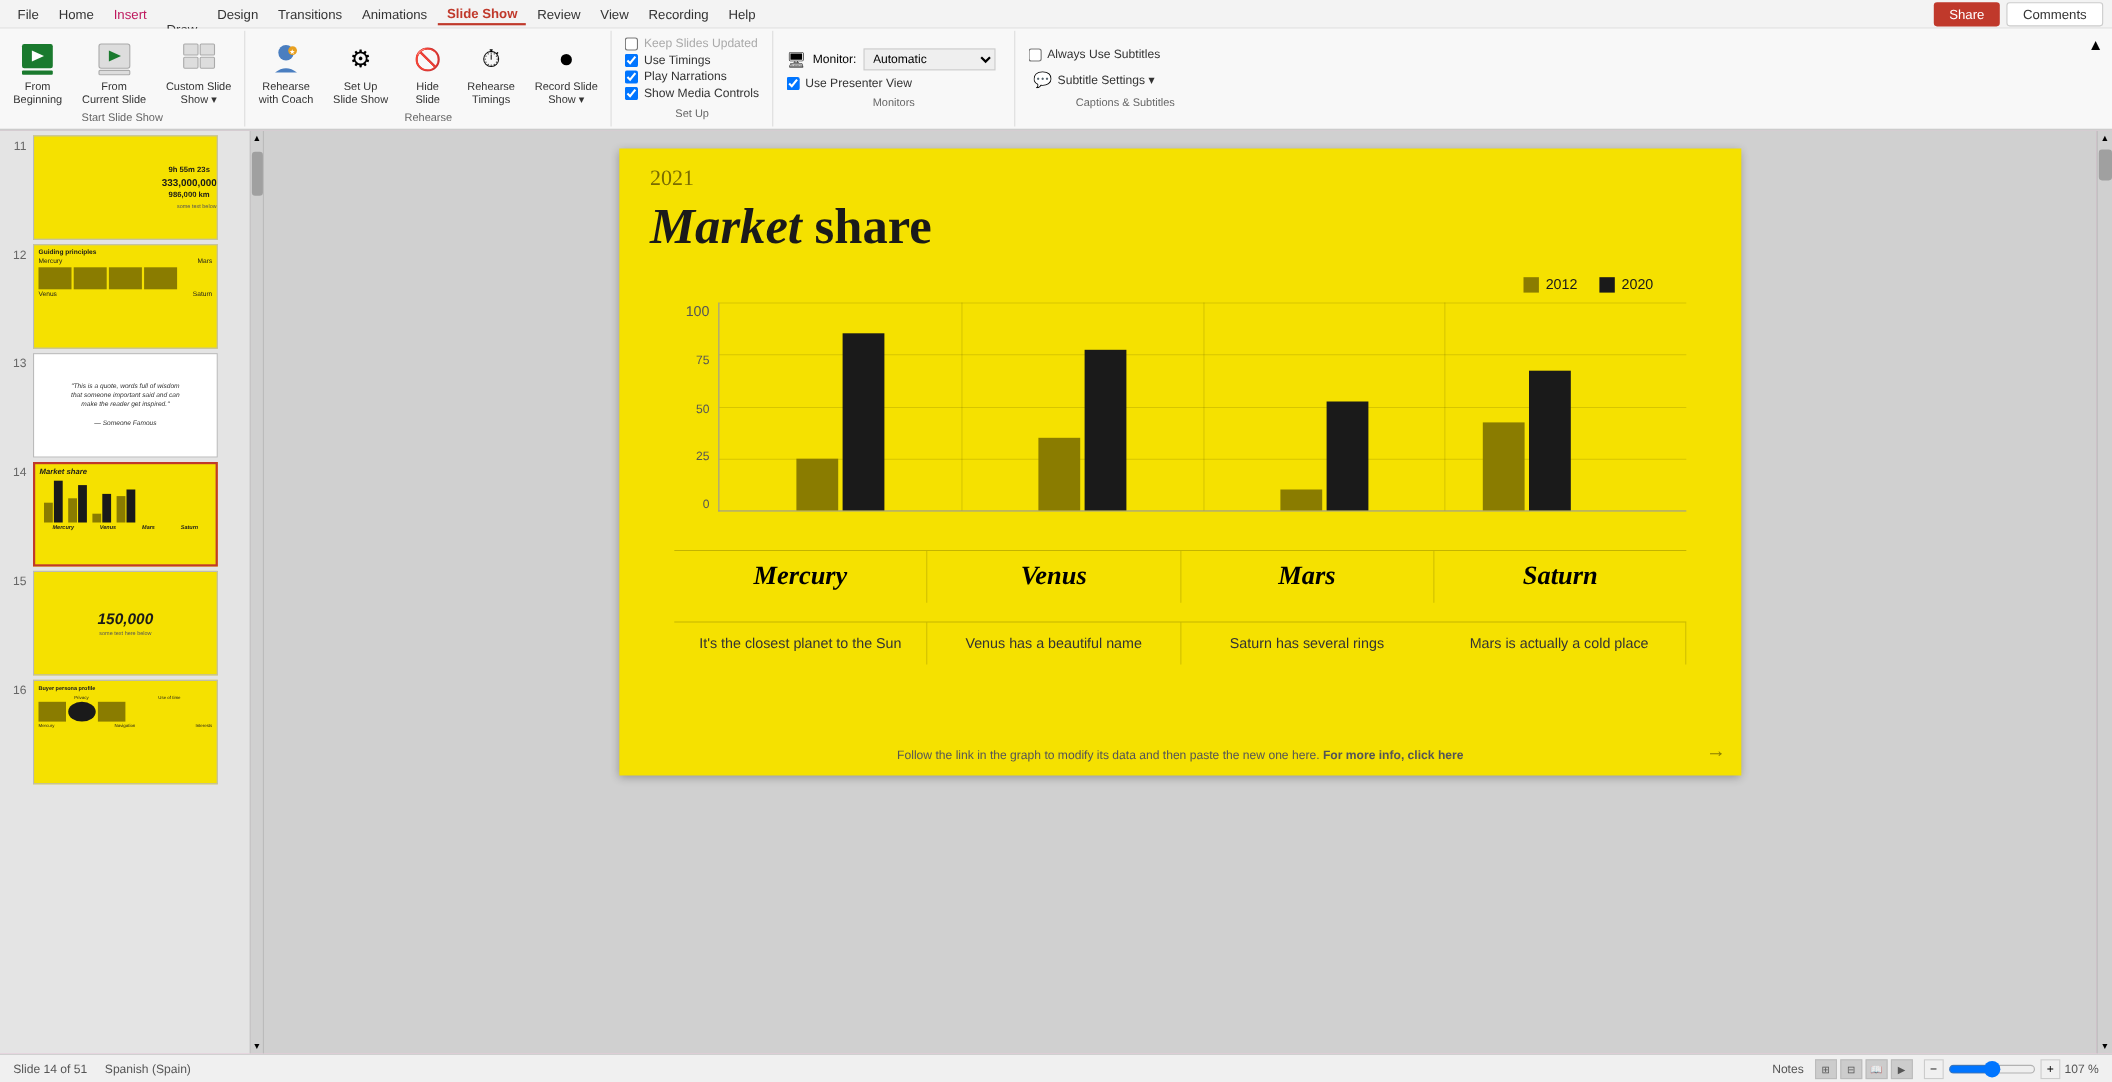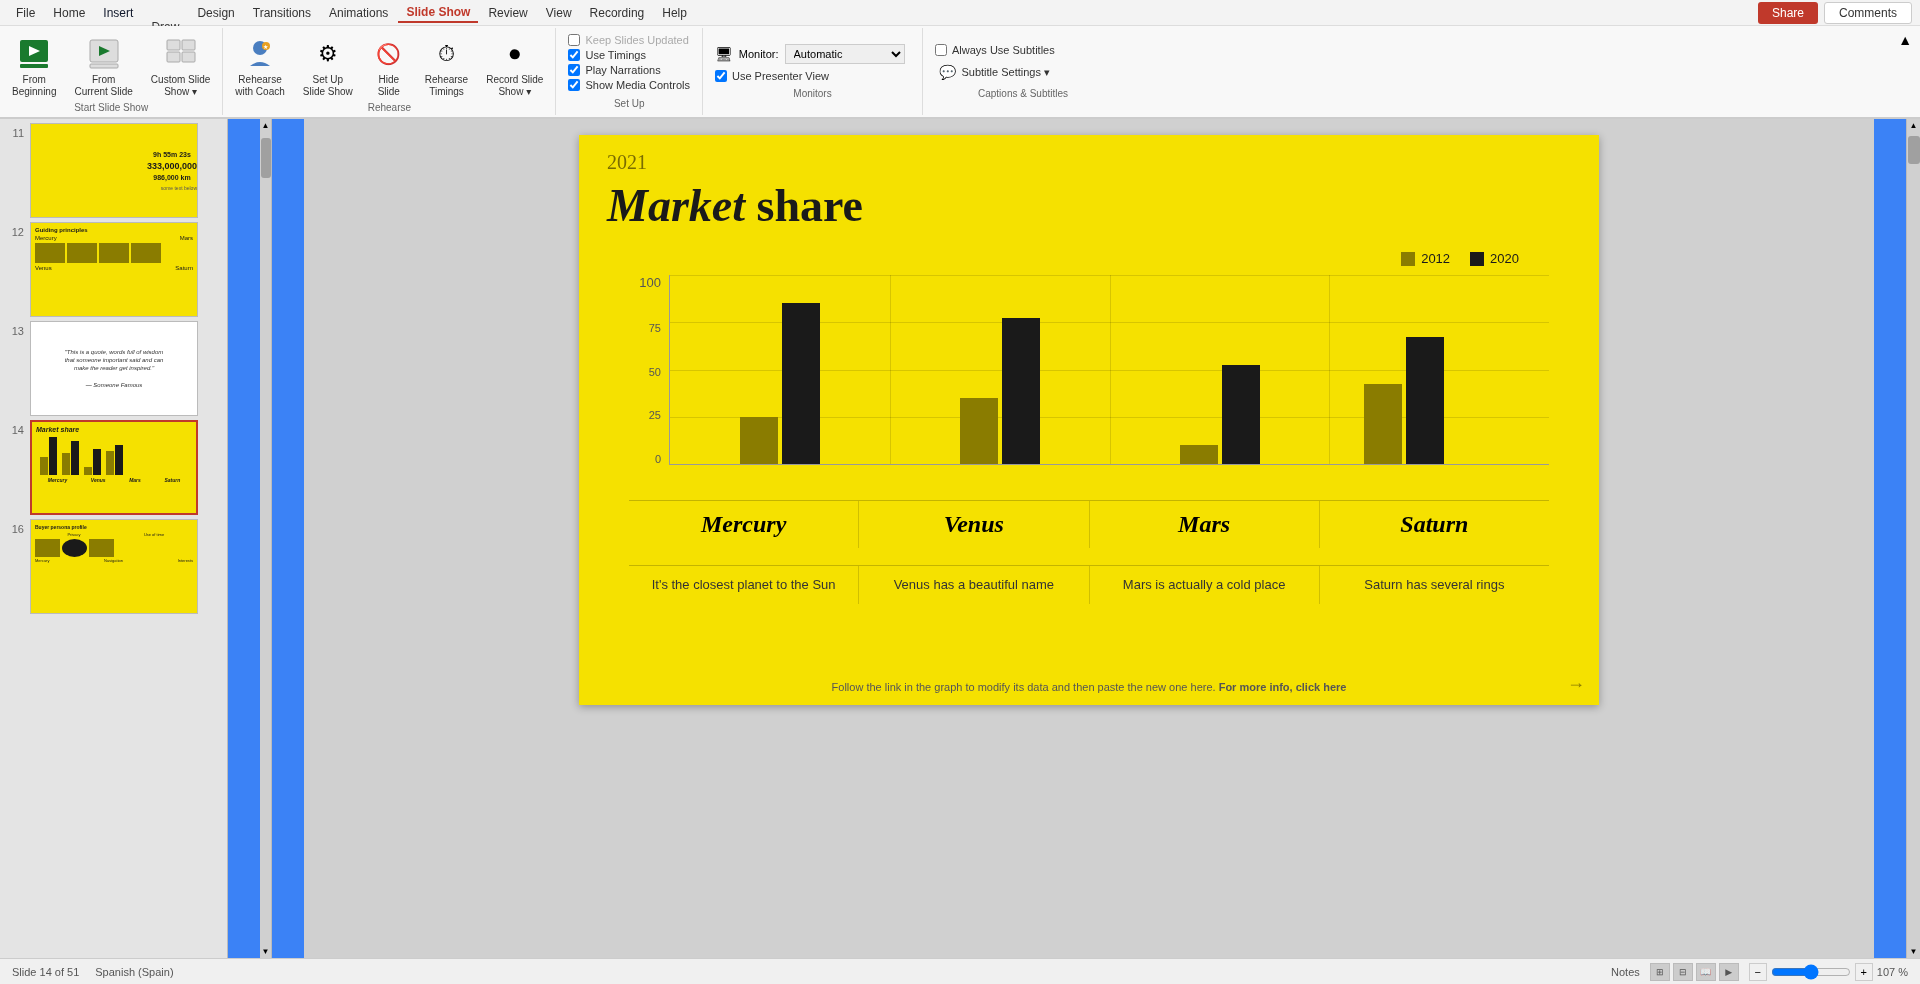--- a/index.html
+++ b/index.html
@@ -4,21 +4,21 @@
   <style>
     * { box-sizing: border-box; margin: 0; padding: 0; }
     body { font-family: 'Segoe UI', Arial, sans-serif; background: #f0f0f0; width: 1920px; height: 984px; overflow: hidden; display: flex; flex-direction: column; }
   </style>
 </head>
 <body>
 
 <div style="background:#f3f3f3; border-bottom:1px solid #ddd; height:26px; display:flex; align-items:center; padding:0 8px; gap:2px;">
   <span style="font-size:12px;color:#333;padding:2px 8px;cursor:pointer;">File</span>
   <span style="font-size:12px;color:#333;padding:2px 8px;cursor:pointer;">Home</span>
-  <span style="font-size:12px;color:#0f172a;padding:2px 8px;cursor:pointer;">Insert</span>
+  <span style="font-size:12px;color:#be185d;padding:2px 8px;cursor:pointer;">Insert</span>
   <span style="font-size:12px;color:#333;padding:2px 8px;cursor:pointer;margin-top:28px;">Draw</span>
   <span style="font-size:12px;color:#333;padding:2px 8px;cursor:pointer;">Design</span>
   <span style="font-size:12px;color:#333;padding:2px 8px;cursor:pointer;">Transitions</span>
   <span style="font-size:12px;color:#333;padding:2px 8px;cursor:pointer;">Animations</span>
   <span style="font-size:12px;color:#c0392b;padding:2px 8px;cursor:pointer;font-weight:bold;border-bottom:2px solid #c0392b;">Slide Show</span>
   <span style="font-size:12px;color:#333;padding:2px 8px;cursor:pointer;">Review</span>
   <span style="font-size:12px;color:#333;padding:2px 8px;cursor:pointer;">View</span>
   <span style="font-size:12px;color:#333;padding:2px 8px;cursor:pointer;">Recording</span>
   <span style="font-size:12px;color:#333;padding:2px 8px;cursor:pointer;">Help</span>
   <div style="margin-left:auto;display:flex;gap:6px;">
@@ -142,21 +142,21 @@
     <div style="display:flex;align-items:center;gap:5px;font-size:11px;color:#333;cursor:pointer;padding:2px 4px;border-radius:3px;">
       <span style="font-size:14px;">💬</span>
       <span>Subtitle Settings ▾</span>
     </div>
     <span style="font-size:10px;color:#666;text-align:center;">Captions &amp; Subtitles</span>
   </div>
 
   <div style="margin-left:auto;padding:4px 8px;cursor:pointer;font-size:14px;align-self:flex-start;">▲</div>
 </div>
 
-<div style="display:flex;flex:1;overflow:hidden;background:#3b82f6;gap:32px;">
+<div style="display:flex;flex:1;overflow:hidden;background:#f9a8d4;">
 
   <div style="width:228px;background:#e4e4e4;overflow-y:auto;border-right:1px solid #bbb;padding:4px 6px;">
 
     <div style="display:flex;align-items:flex-start;gap:6px;margin-bottom:4px;cursor:pointer;">
       <span style="font-size:11px;color:#666;width:18px;text-align:right;margin-top:4px;">11</span>
       <div style="width:168px;height:95px;background:#f5e100;border:1px solid #bbb;overflow:hidden;display:flex;flex-direction:column;align-items:flex-end;justify-content:center;gap:2px;">
         <div style="font-size:7px;font-weight:bold;color:#1a1a1a;text-align:center;line-height:1.4;">9h 55m 23s<br><span style="font-size:9px;">333,000,000</span><br>986,000 km</div>
         <div style="font-size:5px;color:#555;text-align:center;">some text below</div>
       </div>
     </div>
@@ -210,20 +210,27 @@
         </div>
         <div style="display:flex;justify-content:space-around;font-size:5px;color:#1a1a1a;font-style:italic;font-weight:bold;margin-top:2px;">
           <span>Mercury</span>
             <span>Venus</span>
             <span>Mars</span>
             <span>Saturn</span>
         </div>
       </div>
     </div>
 
+    <div style="display:flex;align-items:flex-start;gap:6px;margin-bottom:4px;cursor:pointer;">
+      <span style="font-size:11px;color:#666;width:18px;text-align:right;margin-top:4px;">15</span>
+      <div style="width:168px;height:95px;background:#f5e100;border:1px solid #bbb;overflow:hidden;display:flex;flex-direction:column;align-items:center;justify-content:center;">
+        <div style="font-size:14px;font-weight:bold;color:#1a1a1a;font-style:italic;">150,000</div>
+        <div style="font-size:5px;color:#555;margin-top:3px;text-align:center;">some text here below</div>
+      </div>
+    </div>
 
     <div style="display:flex;align-items:flex-start;gap:6px;margin-bottom:4px;cursor:pointer;">
       <span style="font-size:11px;color:#666;width:18px;text-align:right;margin-top:4px;">16</span>
       <div style="width:168px;height:95px;background:#f5e100;border:1px solid #bbb;overflow:hidden;padding:4px;">
         <div style="font-size:5px;font-weight:bold;color:#1a1a1a;margin-bottom:2px;">Buyer persona profile</div>
         <div style="display:flex;gap:2px;">
           <div style="font-size:4px;color:#1a1a1a;flex:1;text-align:center;">Privacy</div>
           <div style="font-size:4px;color:#1a1a1a;flex:1;text-align:center;">Use of time</div>
         </div>
         <div style="display:flex;gap:2px;margin-top:2px;">
@@ -315,22 +322,22 @@
       <div style="position:absolute;top:365px;left:50px;right:50px;display:flex;border-top:1px solid rgba(0,0,0,0.2);">
         <div style="flex:1;text-align:center;padding:10px 4px;font-size:24px;font-family:Georgia,serif;font-weight:bold;font-style:italic;border-right:1px solid rgba(0,0,0,0.15);">Mercury</div>
         <div style="flex:1;text-align:center;padding:10px 4px;font-size:24px;font-family:Georgia,serif;font-weight:bold;font-style:italic;border-right:1px solid rgba(0,0,0,0.15);">Venus</div>
         <div style="flex:1;text-align:center;padding:10px 4px;font-size:24px;font-family:Georgia,serif;font-weight:bold;font-style:italic;border-right:1px solid rgba(0,0,0,0.15);">Mars</div>
         <div style="flex:1;text-align:center;padding:10px 4px;font-size:24px;font-family:Georgia,serif;font-weight:bold;font-style:italic;">Saturn</div>
       </div>
 
       <div style="position:absolute;top:430px;left:50px;right:50px;display:flex;border-top:1px solid rgba(0,0,0,0.2);">
         <div style="flex:1;text-align:center;padding:10px 8px;font-size:13px;color:#333;line-height:1.4;border-right:1px solid rgba(0,0,0,0.15);">It's the closest planet to the Sun</div>
         <div style="flex:1;text-align:center;padding:10px 8px;font-size:13px;color:#333;line-height:1.4;border-right:1px solid rgba(0,0,0,0.15);">Venus has a beautiful name</div>
+        <div style="flex:1;text-align:center;padding:10px 8px;font-size:13px;color:#333;line-height:1.4;">Saturn has several rings</div>
         <div style="flex:1;text-align:center;padding:10px 8px;font-size:13px;color:#333;line-height:1.4;border-right:1px solid rgba(0,0,0,0.15);">Mars is actually a cold place</div>
-        <div style="flex:1;text-align:center;padding:10px 8px;font-size:13px;color:#333;line-height:1.4;">Saturn has several rings</div>
       </div>
 
       <div style="position:absolute;bottom:12px;left:0;right:0;text-align:center;font-size:11px;color:#555;">
         <span>Follow the link in the graph to modify its data and then paste the new one here.</span>
         <strong style="cursor:pointer;">For more info, click here</strong>
       </div>
 
       <div style="position:absolute;bottom:12px;right:14px;color:#8a7c00;font-size:18px;">→</div>
 
     </div>

